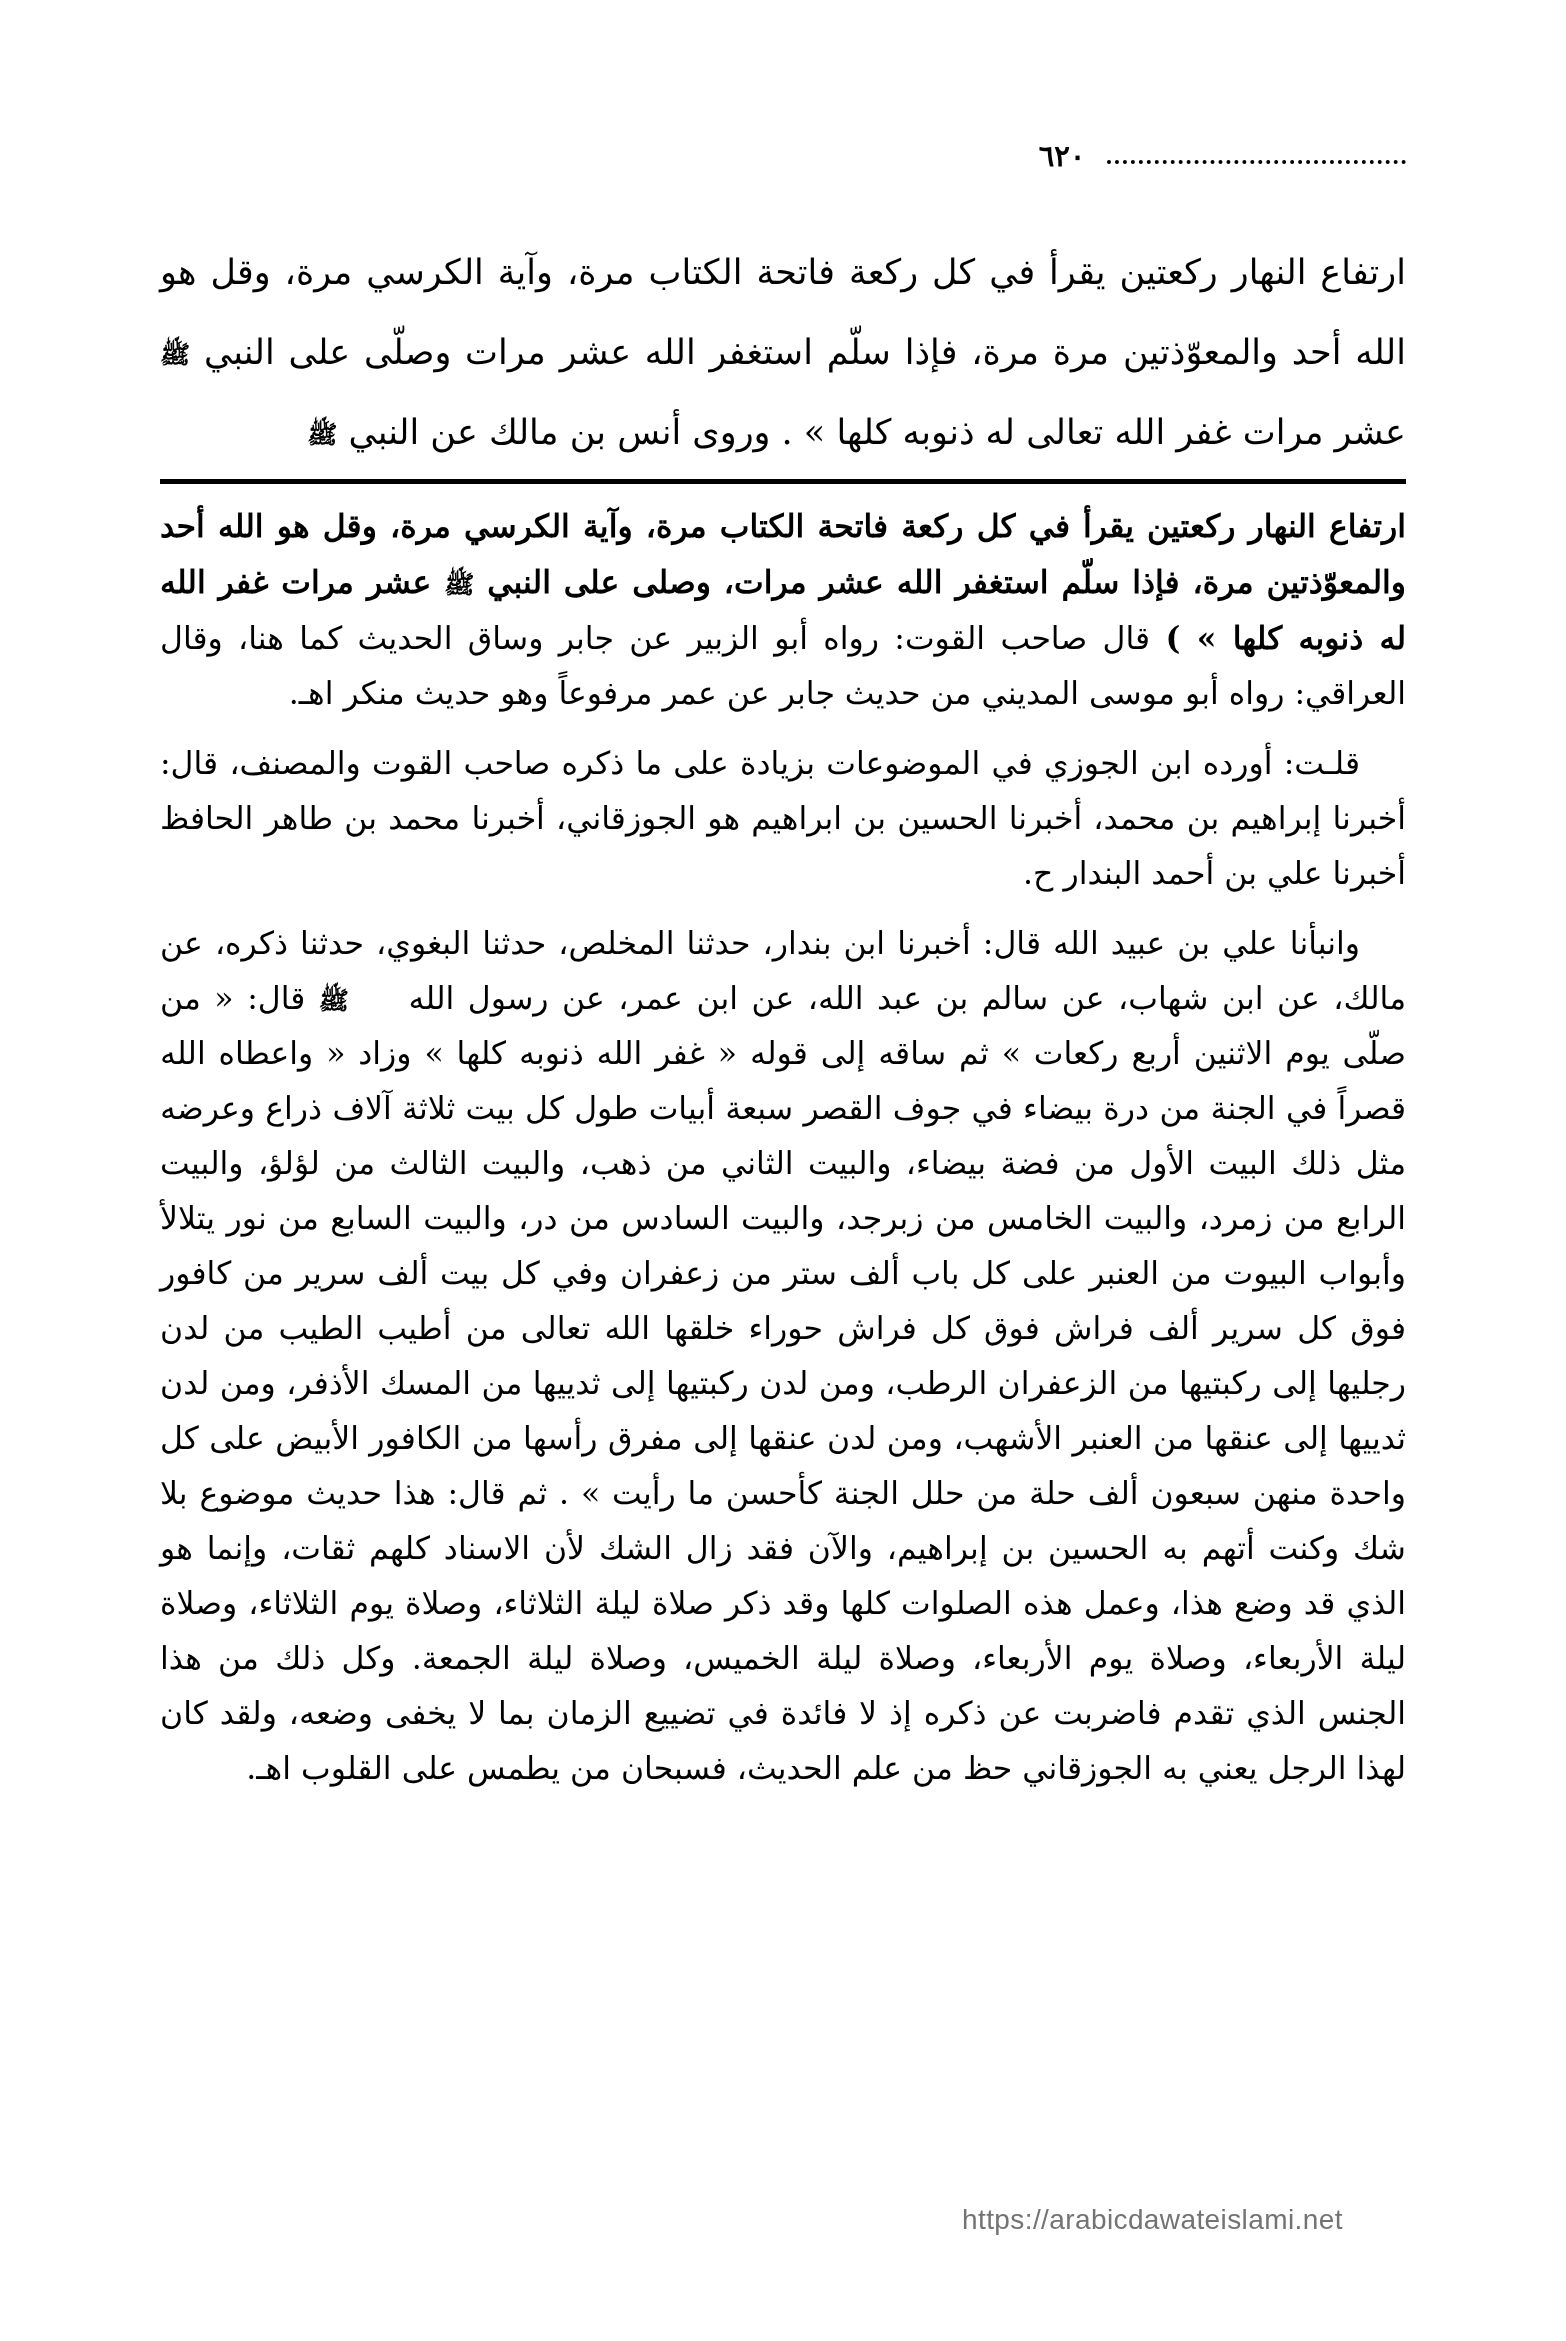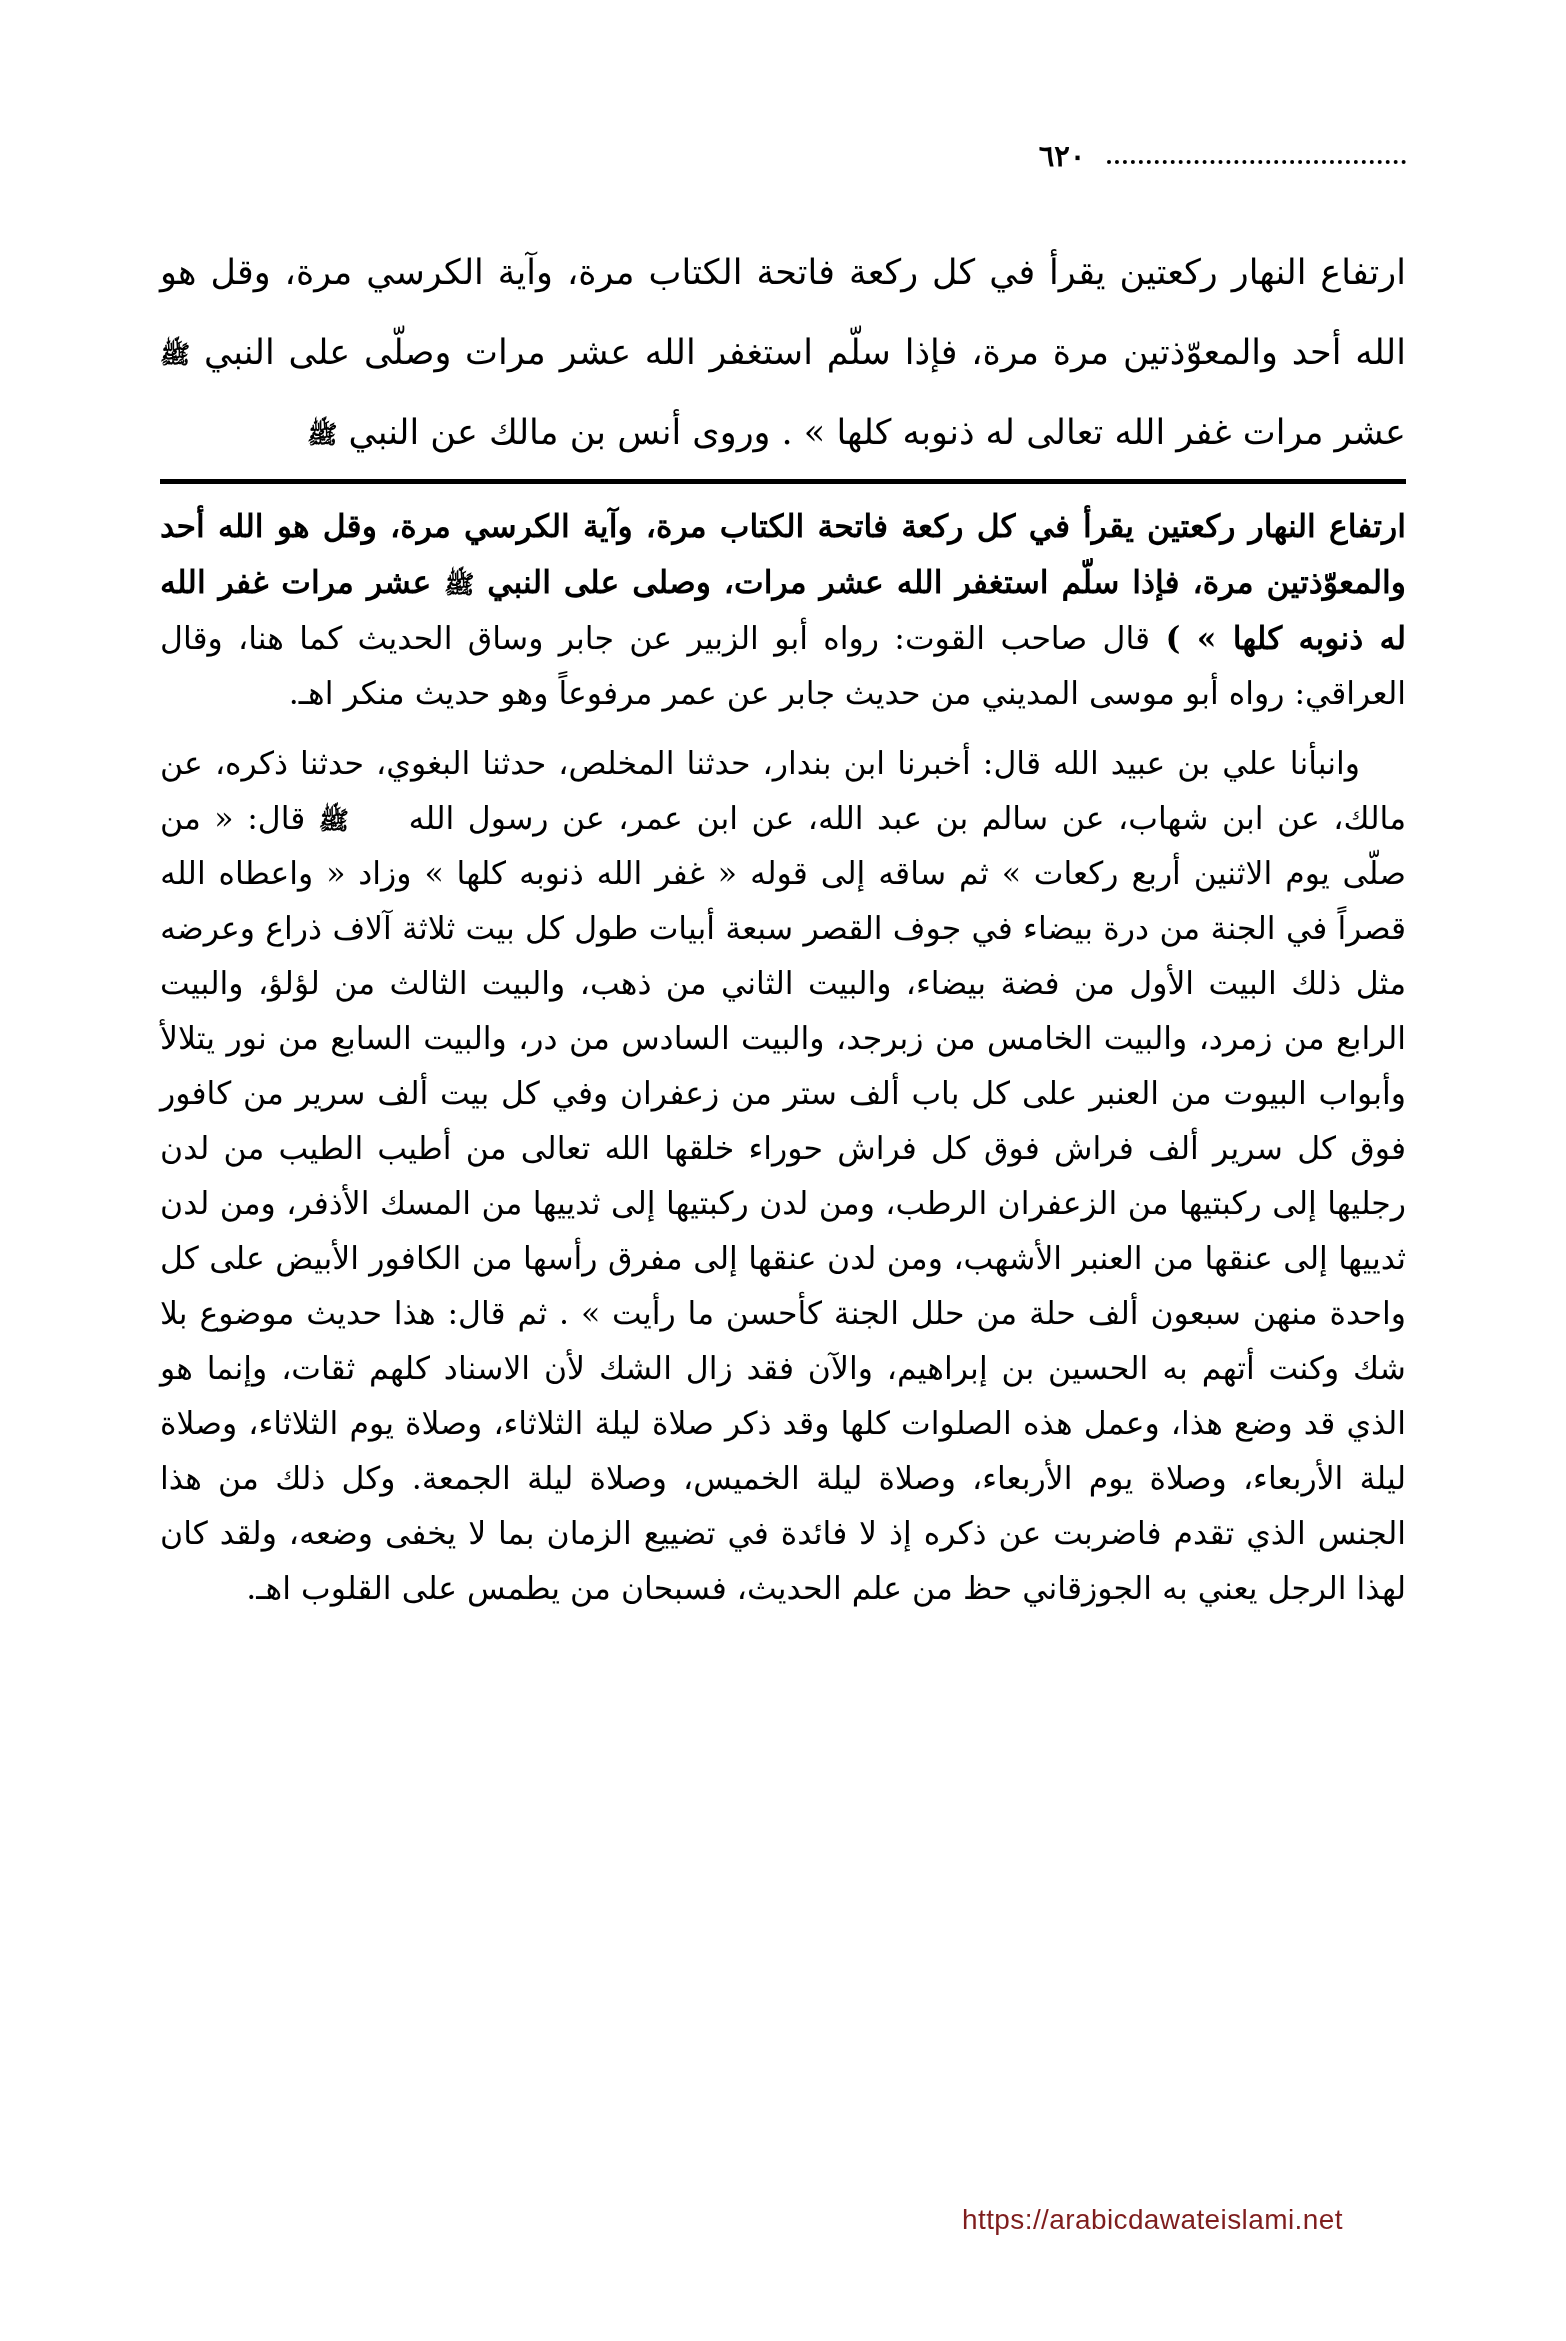--- a/index.html
+++ b/index.html
@@ -110,21 +110,21 @@
       vertical-align: middle;
     }
 
     
     .watermark {
       position: absolute;
       top: 2204px;
       left: 962px;
       font-family: "Liberation Sans", sans-serif;
       font-size: 28px;
-      color: #7f1d1d;
+      color: #737373;
       direction: ltr;
       letter-spacing: 0.4px;
     }
   </style>
 </head>
 <body>
 
 <div class="page">
 
   <div class="running-header">
@@ -142,20 +142,23 @@
   <div class="separator-rule"></div>
 
   <div class="sharh">
     <p>
       <span class="quote-bold"><span>ارتفاع النهار ركعتين يقرأ في كل ركعة فاتحة الكتاب مرة، وآية الكرسي مرة، وقل هو الله أحد والمعوّذتين مرة، فإذا سلّم استغفر الله عشر مرات، وصلى على النبي</span>
       <span class="honorific">ﷺ</span>
       <span>عشر مرات غفر الله له ذنوبه كلها » )</span></span>
       <span>قال صاحب القوت: رواه أبو الزبير عن جابر وساق الحديث كما هنا، وقال العراقي: رواه أبو موسى المديني من حديث جابر عن عمر مرفوعاً وهو حديث منكر اهـ.</span>
     </p>
     <p class="indent">
+      <span>قلـت: أورده ابن الجوزي في الموضوعات بزيادة على ما ذكره صاحب القوت والمصنف، قال: أخبرنا إبراهيم بن محمد، أخبرنا الحسين بن ابراهيم هو الجوزقاني، أخبرنا محمد بن طاهر الحافظ أخبرنا علي بن أحمد البندار ح.</span>
+    </p>
+    <p class="indent">
       <span>وانبأنا علي بن عبيد الله قال: أخبرنا ابن بندار، حدثنا المخلص، حدثنا البغوي، حدثنا ذكره، عن مالك، عن ابن شهاب، عن سالم بن عبد الله، عن ابن عمر، عن رسول الله</span>
       <span class="honorific">ﷺ</span>
       <span>قال: « من صلّى يوم الاثنين أربع ركعات » ثم ساقه إلى قوله « غفر الله ذنوبه كلها » وزاد « واعطاه الله قصراً في الجنة من درة بيضاء في جوف القصر سبعة أبيات طول كل بيت ثلاثة آلاف ذراع وعرضه مثل ذلك البيت الأول من فضة بيضاء، والبيت الثاني من ذهب، والبيت الثالث من لؤلؤ، والبيت الرابع من زمرد، والبيت الخامس من زبرجد، والبيت السادس من در، والبيت السابع من نور يتلالأ وأبواب البيوت من العنبر على كل باب ألف ستر من زعفران وفي كل بيت ألف سرير من كافور فوق كل سرير ألف فراش فوق كل فراش حوراء خلقها الله تعالى من أطيب الطيب من لدن رجليها إلى ركبتيها من الزعفران الرطب، ومن لدن ركبتيها إلى ثدييها من المسك الأذفر، ومن لدن ثدييها إلى عنقها من العنبر الأشهب، ومن لدن عنقها إلى مفرق رأسها من الكافور الأبيض على كل واحدة منهن سبعون ألف حلة من حلل الجنة كأحسن ما رأيت » . ثم قال: هذا حديث موضوع بلا شك وكنت أتهم به الحسين بن إبراهيم، والآن فقد زال الشك لأن الاسناد كلهم ثقات، وإنما هو الذي قد وضع هذا، وعمل هذه الصلوات كلها وقد ذكر صلاة ليلة الثلاثاء، وصلاة يوم الثلاثاء، وصلاة ليلة الأربعاء، وصلاة يوم الأربعاء، وصلاة ليلة الخميس، وصلاة ليلة الجمعة. وكل ذلك من هذا الجنس الذي تقدم فاضربت عن ذكره إذ لا فائدة في تضييع الزمان بما لا يخفى وضعه، ولقد كان لهذا الرجل يعني به الجوزقاني حظ من علم الحديث، فسبحان من يطمس على القلوب اهـ.</span>
     </p>
   </div>
 
 </div>
 
 <div class="watermark">https://arabicdawateislami.net</div>
 

